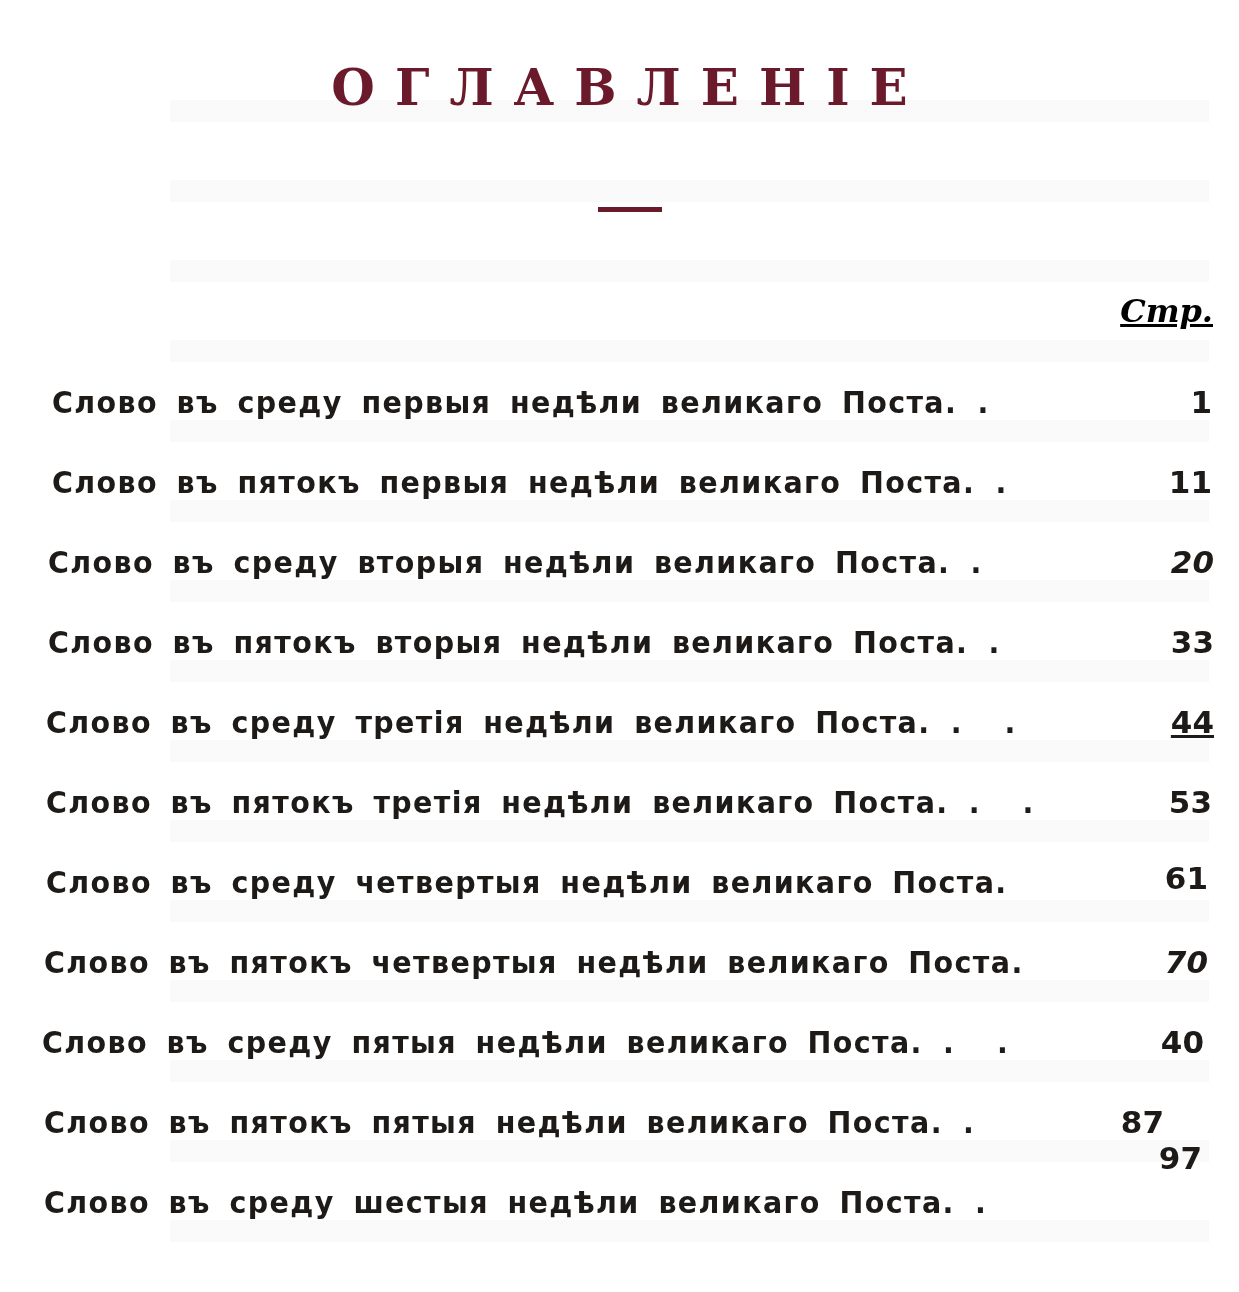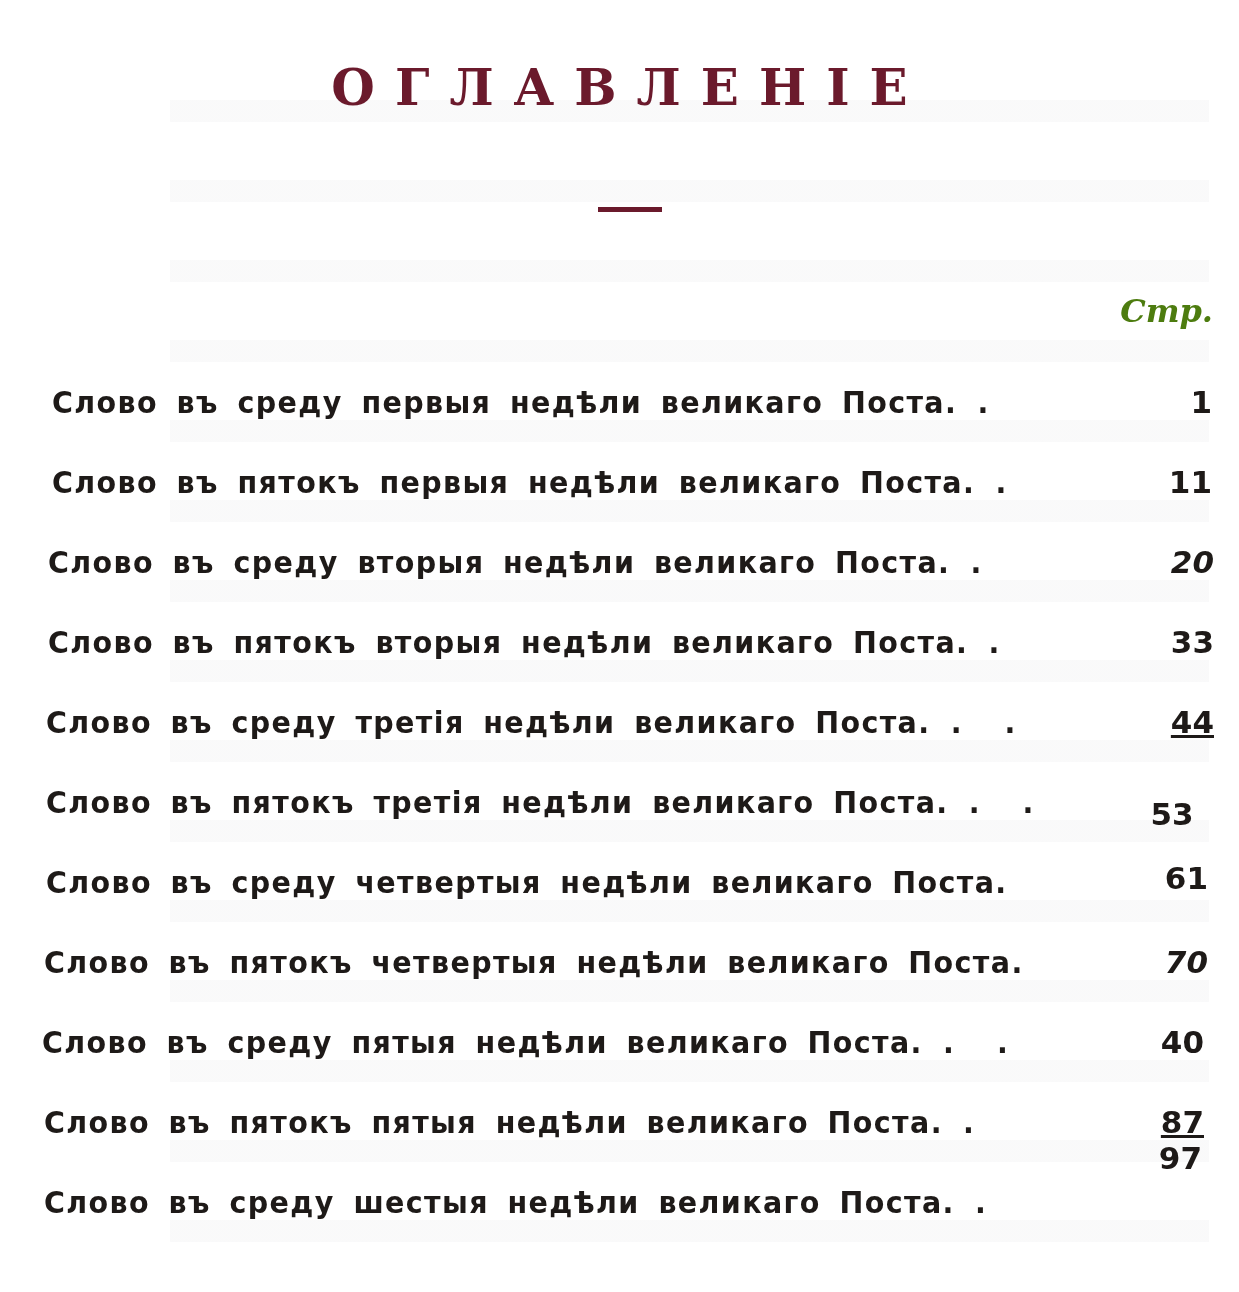--- a/index.html
+++ b/index.html
@@ -30,21 +30,21 @@
       padding-left: 10px;
     }
     .rule {
       position: absolute; left: 598px; top: 207px;
       width: 64px; height: 5px; background: #6b1a2c;
     }
     .pg-header {
       position: absolute; right: 26px; top: 292px;
       font-family: "DejaVu Serif", serif;
       font-style: italic; font-weight: bold;
-      font-size: 32px; color: #4d7c0f;
+      font-size: 32px; color: #000000; text-decoration: underline;
     }
     .toc {
       position: absolute; left: 0; top: 372px; width: 1239px;
     }
     .entry {
       position: absolute;
       height: 60px;
       display: flex; align-items: center;
       font-family: "DejaVu Sans", sans-serif;
       font-weight: bold;
@@ -102,21 +102,21 @@
   <div class="entry" style="left:46px;top:320px;">
     <span class="title-text">Слово въ среду третія недѣли великаго Поста.</span>
     <span class="leader">. .</span>
   </div>
   <div class="pnum" style="left:1134px;top:320px;text-decoration:underline;">44</div>
 
   <div class="entry" style="left:46px;top:400px;">
     <span class="title-text">Слово въ пятокъ третія недѣли великаго Поста.</span>
     <span class="leader">. .</span>
   </div>
-  <div class="pnum" style="left:1132px;top:412px;text-align:center;">53</div>
+  <div class="pnum" style="left:1132px;top:400px;">53</div>
 
   <div class="entry" style="left:46px;top:480px;">
     <span class="title-text">Слово въ среду четвертыя недѣли великаго Поста.</span>
     <span class="leader"></span>
   </div>
   <div class="pnum" style="left:1128px;top:476px;">61</div>
 
   <div class="entry" style="left:44px;top:560px;">
     <span class="title-text">Слово въ пятокъ четвертыя недѣли великаго Поста.</span>
     <span class="leader"></span>
@@ -126,20 +126,20 @@
   <div class="entry" style="left:42px;top:640px;">
     <span class="title-text">Слово въ среду пятыя недѣли великаго Поста.</span>
     <span class="leader">. .</span>
   </div>
   <div class="pnum" style="left:1124px;top:640px;">40</div>
 
   <div class="entry" style="left:44px;top:720px;">
     <span class="title-text">Слово въ пятокъ пятыя недѣли великаго Поста.</span>
     <span class="leader">.</span>
   </div>
-  <div class="pnum" style="left:1124px;top:720px;text-decoration:underline;">87</div>
+  <div class="pnum" style="left:1084px;top:720px;">87</div>
 
   <div class="entry" style="left:44px;top:800px;">
     <span class="title-text">Слово въ среду шестыя недѣли великаго Поста.</span>
     <span class="leader">.</span>
   </div>
   <div class="pnum" style="left:1122px;top:756px;">97</div>
 </div>
 
 </body></html>

